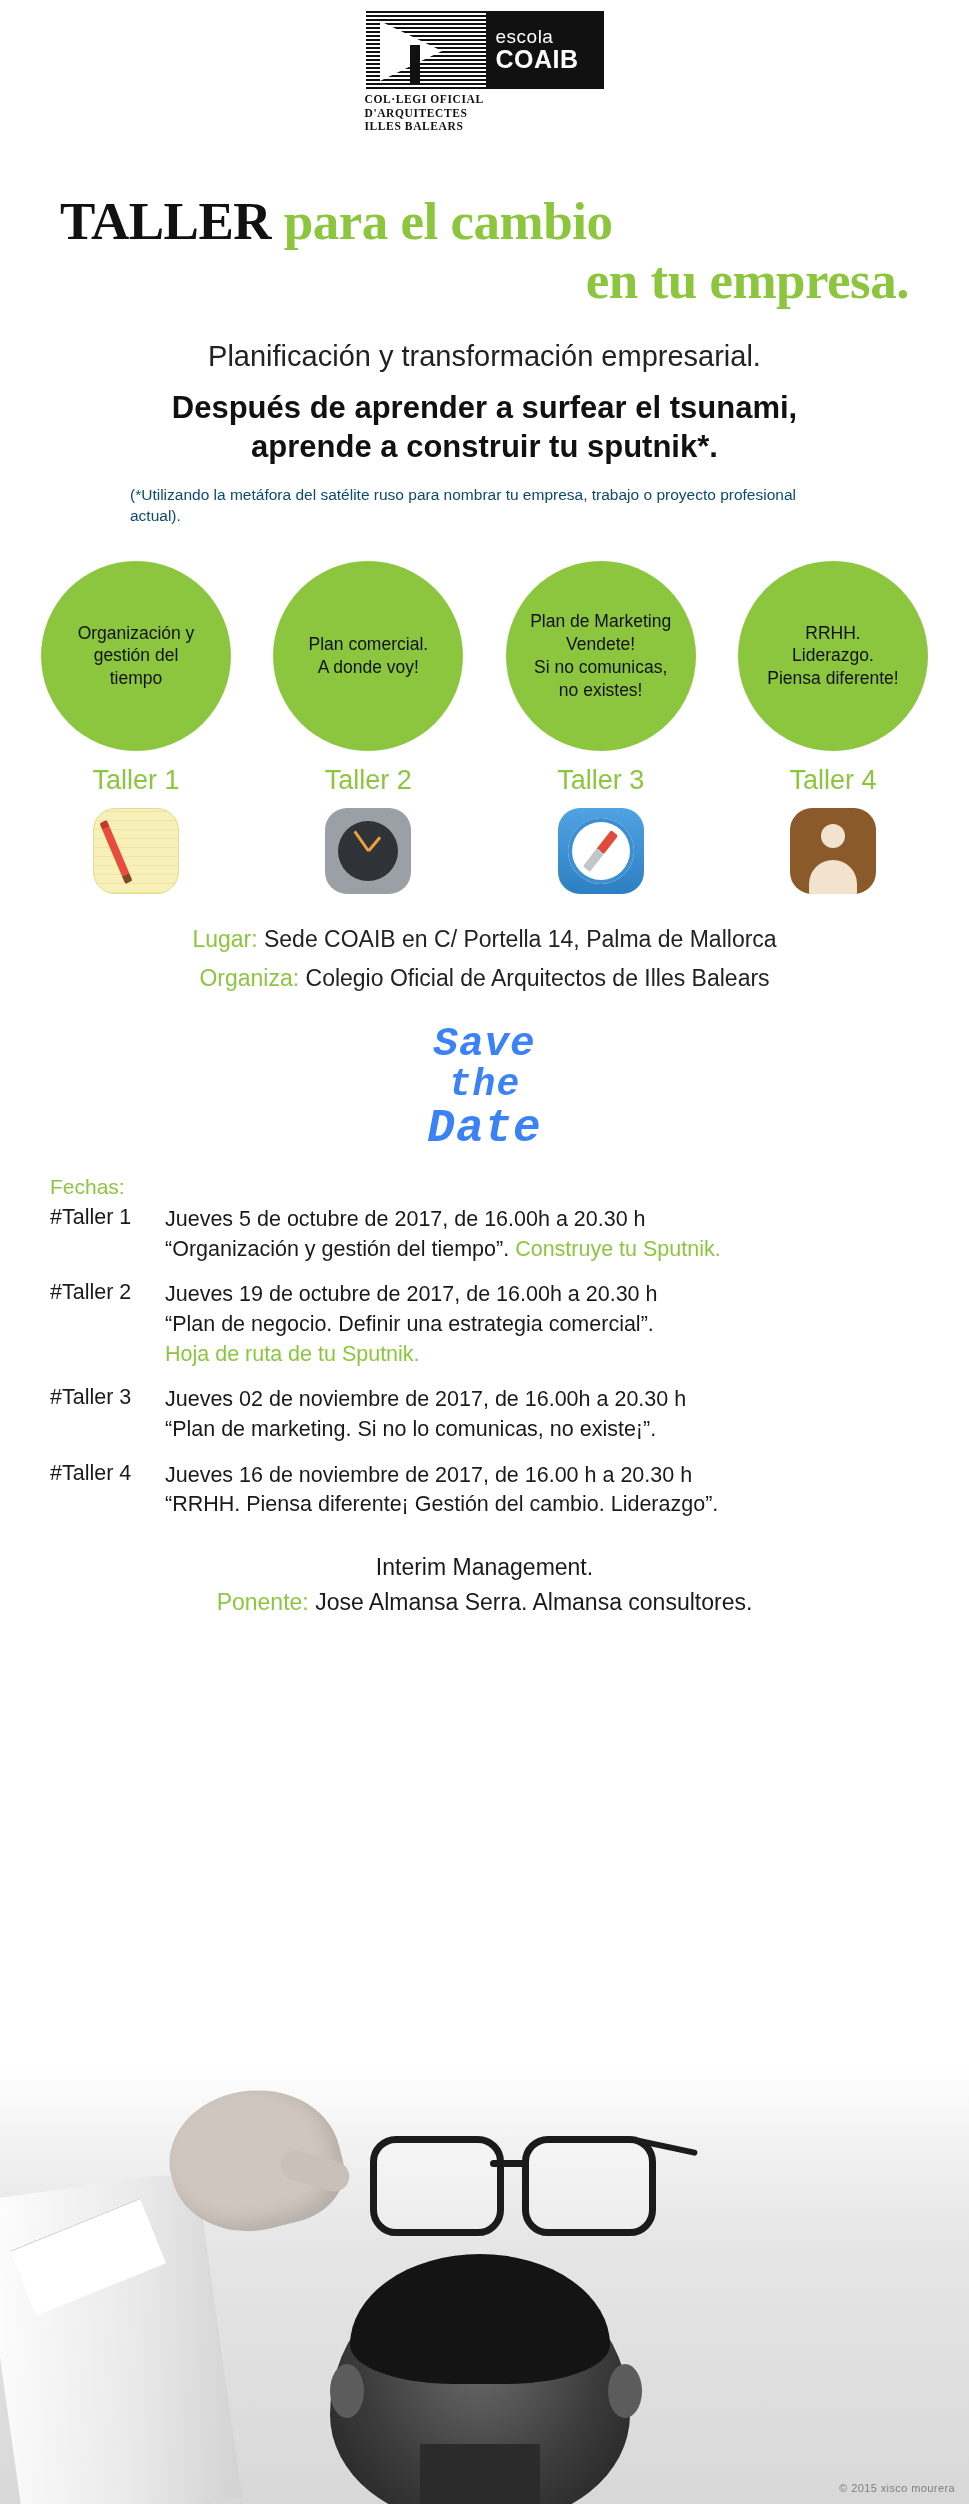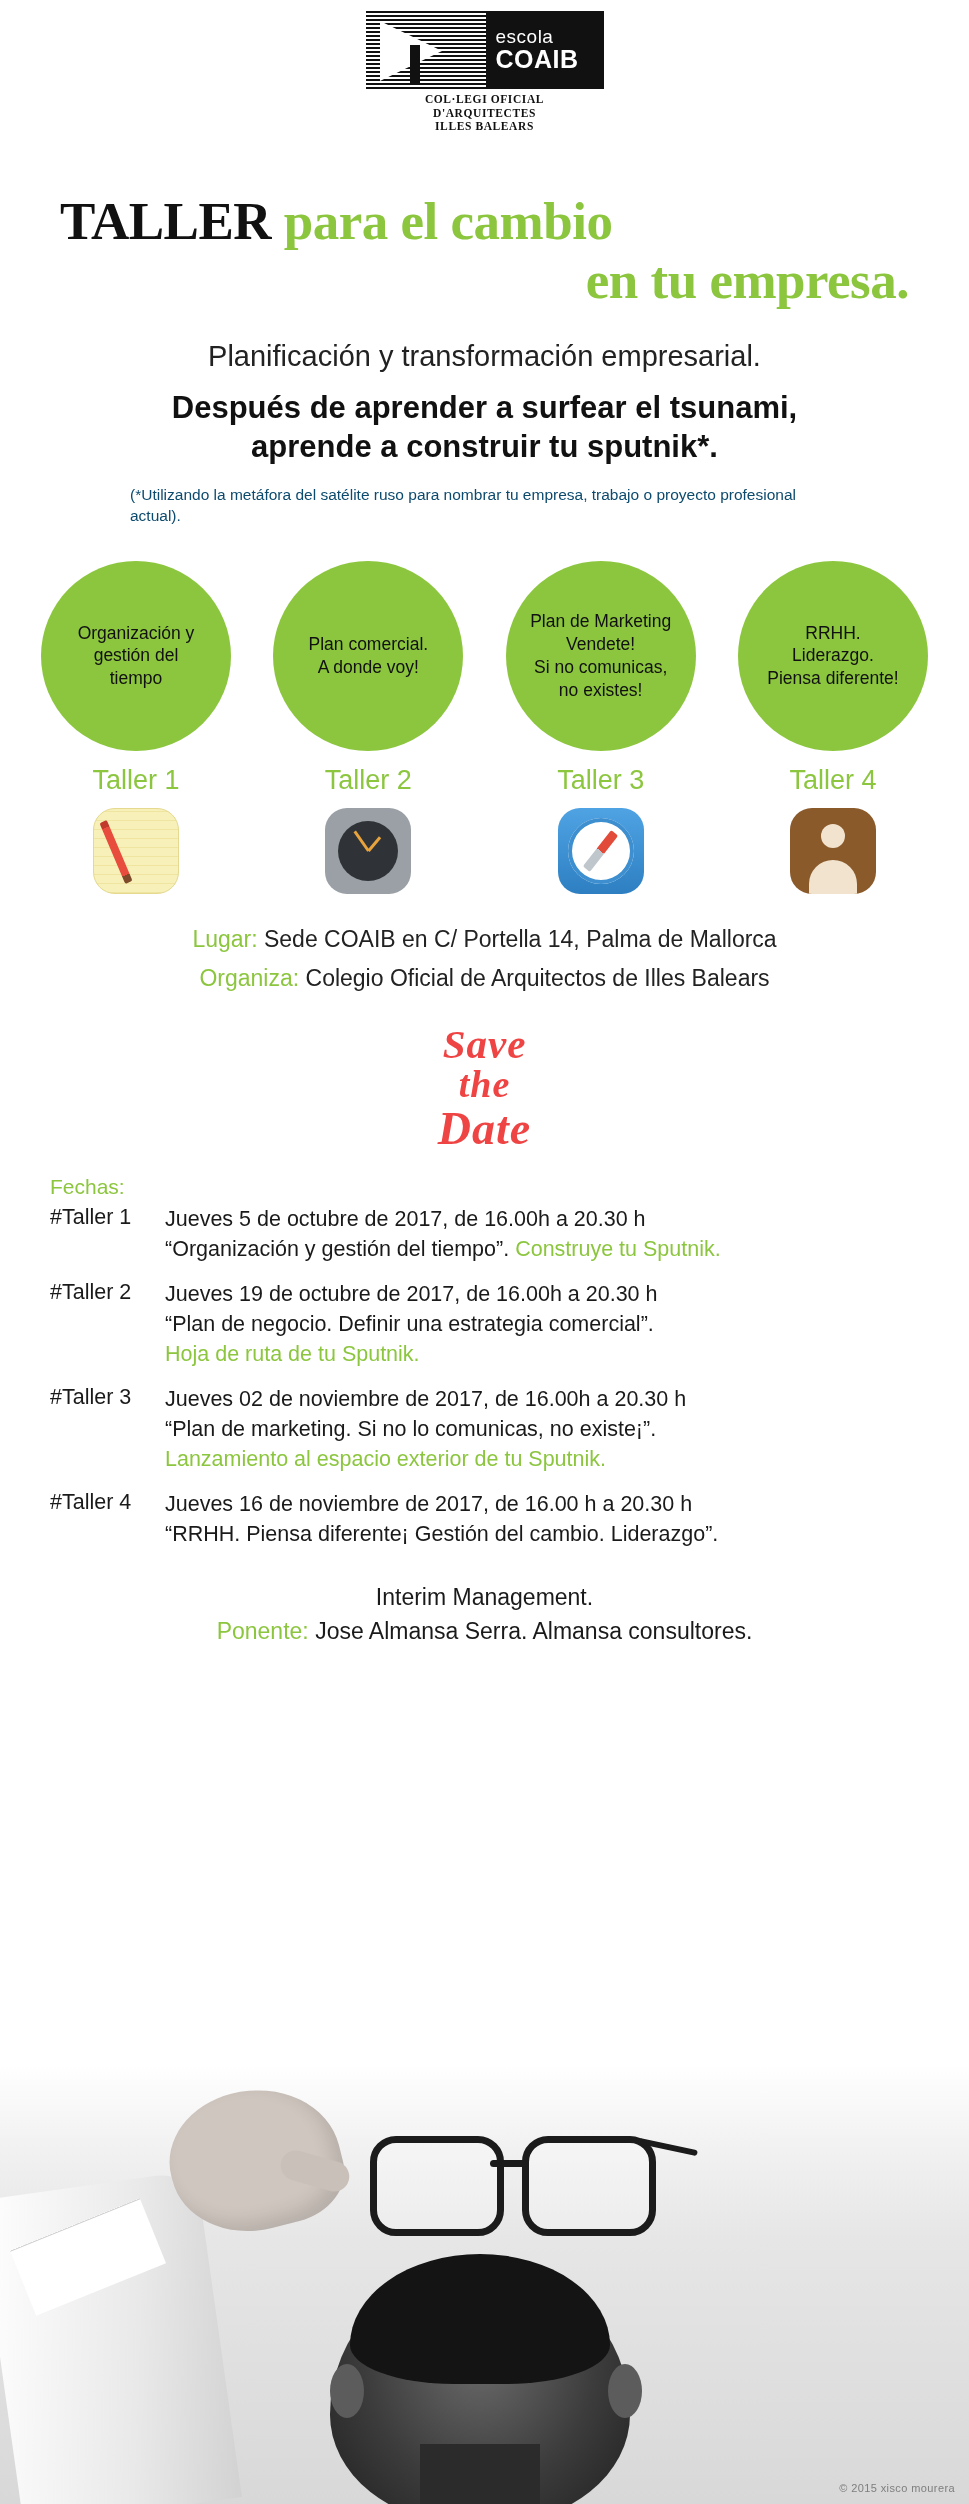--- a/index.html
+++ b/index.html
@@ -85,21 +85,21 @@
     letter-spacing: .5px;
     line-height: 1.05;
   }
   .logo-sub {
     margin-top: 4px;
     font-family: "Liberation Serif", serif;
     font-size: 11.5px;
     font-weight: bold;
     letter-spacing: .6px;
     line-height: 1.18;
-    text-align: center;
+    text-align: left;
     color: #111;
     width: 240px;
   }
 
   
   .headline {
     margin: 58px 60px 0 60px;
     font-family: "Liberation Serif", serif;
     font-weight: bold;
     font-size: 53px;
@@ -281,22 +281,22 @@
     font-size: 23px;
     line-height: 1.7;
     color: #222;
   }
   .venue .lbl { color: #8CC63F; }
 
   
   .save {
     margin: 26px 0 0 0;
     text-align: center;
-    color: #ef4444;
-    font-family: Liberation Serif, serif;
+    color: #3b82f6;
+    font-family: Liberation Mono, monospace;
     font-weight: bold;
     font-style: italic;
   }
   .save .s1 { font-size: 41px; display:block; line-height:1; letter-spacing:1px; }
   .save .s2 { font-size: 38px; display:block; line-height:1.05; letter-spacing:1px; }
   .save .s3 { font-size: 46px; display:block; line-height:1.05; letter-spacing:1px; }
 
   
   .dates {
     margin: 22px 50px 0 50px;
@@ -584,21 +584,20 @@
         <span class="ln">“Plan de negocio. Definir una estrategia comercial”.</span>
         <span class="ln sput">Hoja de ruta de tu Sputnik.</span>
       </div>
     </div>
 
     <div class="date-item">
       <div class="date-tag">#Taller 3</div>
       <div class="date-body">
         <span class="ln">Jueves 02 de noviembre de 2017, de 16.00h a 20.30 h</span>
         <span class="ln">“Plan de marketing. Si no lo comunicas, no existe¡”.</span>
-        <span class="ln sput">Lanzamiento al espacio exterior de tu Sputnik.</span>
       </div>
     </div>
 
     <div class="date-item">
       <div class="date-tag">#Taller 4</div>
       <div class="date-body">
         <span class="ln">Jueves 16 de noviembre de 2017, de 16.00 h a 20.30 h</span>
         <span class="ln">“RRHH. Piensa diferente¡ Gestión del cambio. Liderazgo”.</span>
       </div>
     </div>

